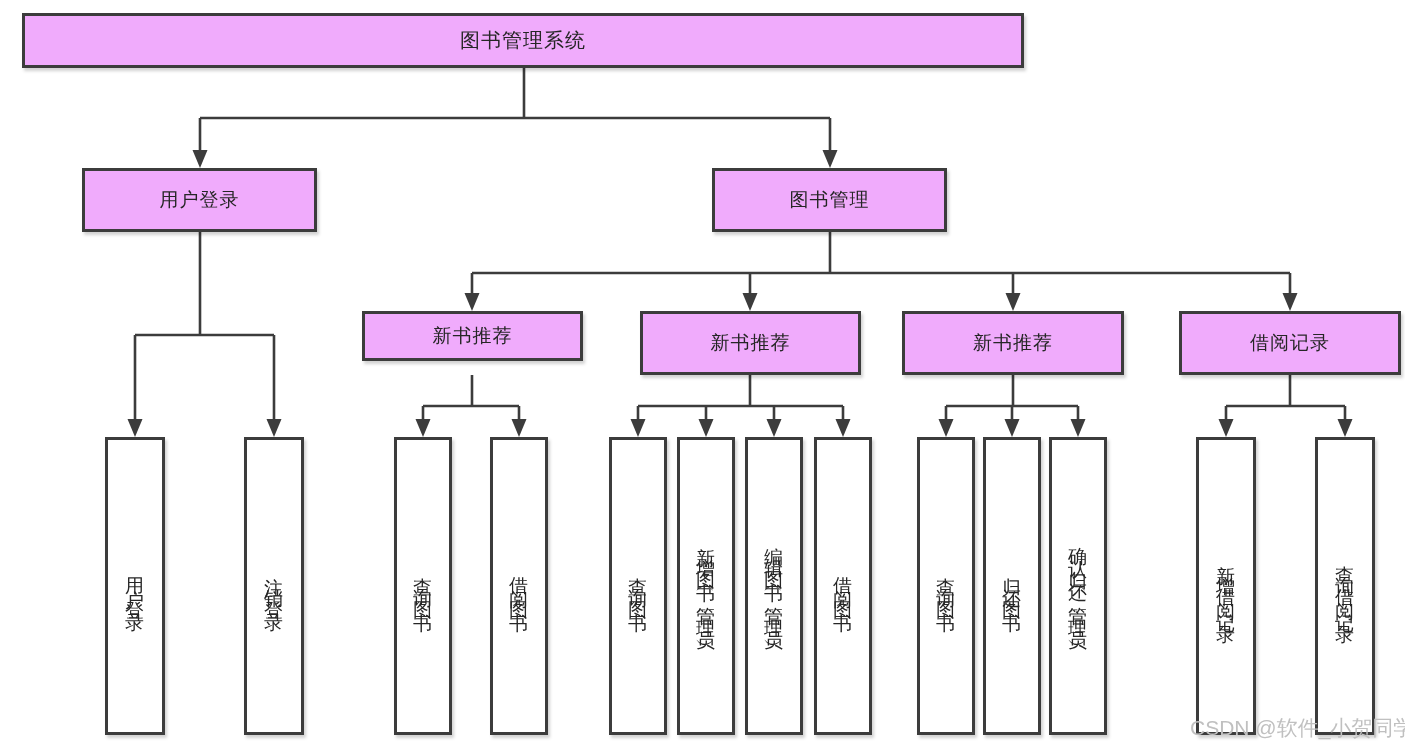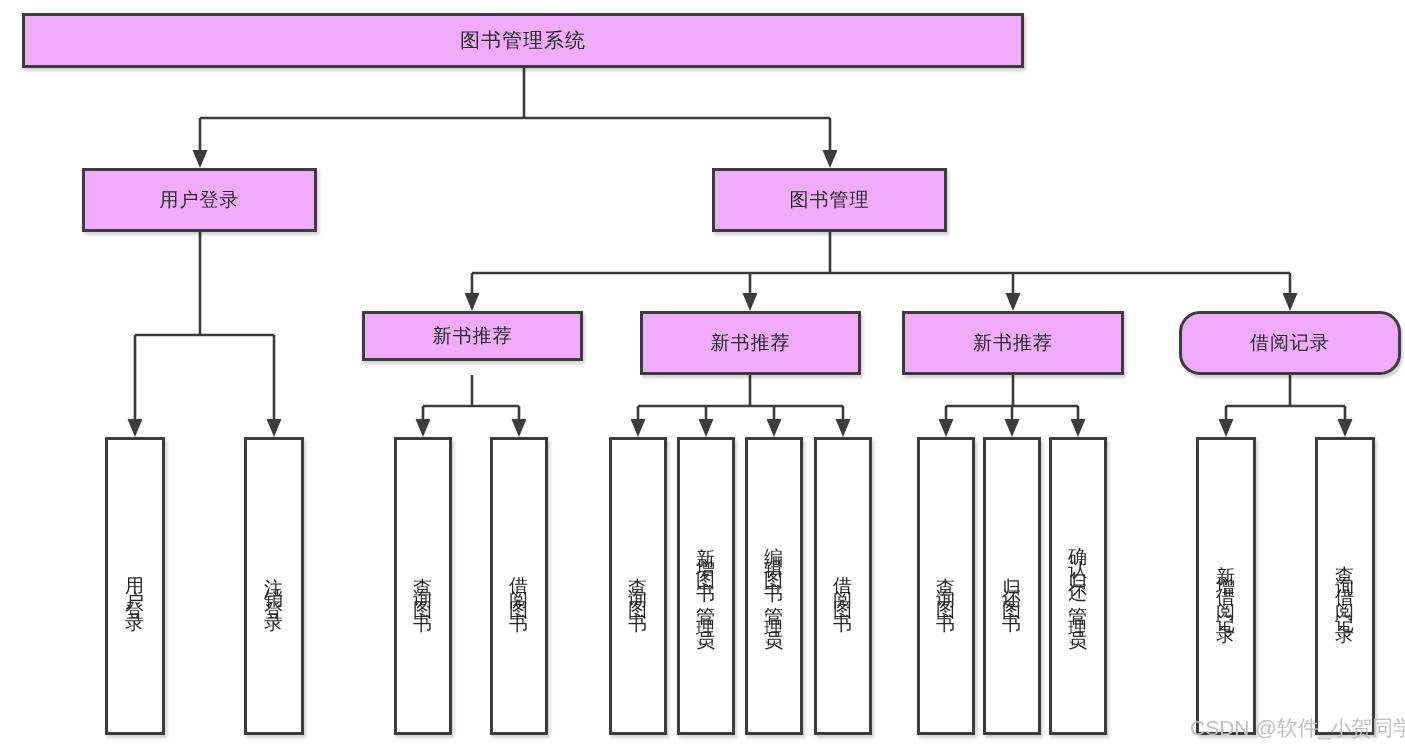--- a/index.html
+++ b/index.html
@@ -124,21 +124,21 @@
 
   <div class="node" style="left:362px;top:311px;width:221px;height:50px;">
     <span class="lbl">新书推荐</span>
   </div>
   <div class="node" style="left:640px;top:311px;width:221px;height:64px;">
     <span class="lbl">新书推荐</span>
   </div>
   <div class="node" style="left:902px;top:311px;width:222px;height:64px;">
     <span class="lbl">新书推荐</span>
   </div>
-  <div class="node" style="left:1179px;top:311px;width:222px;height:64px;border-radius:21px;">
+  <div class="node" style="left:1179px;top:311px;width:222px;height:64px;">
     <span class="lbl">借阅记录</span>
   </div>
 
   <div class="leaf" style="left:105px;width:60px;">
     <span class="vlbl">用户登录</span>
   </div>
   <div class="leaf" style="left:244px;width:60px;">
     <span class="vlbl">注销登录</span>
   </div>
 

